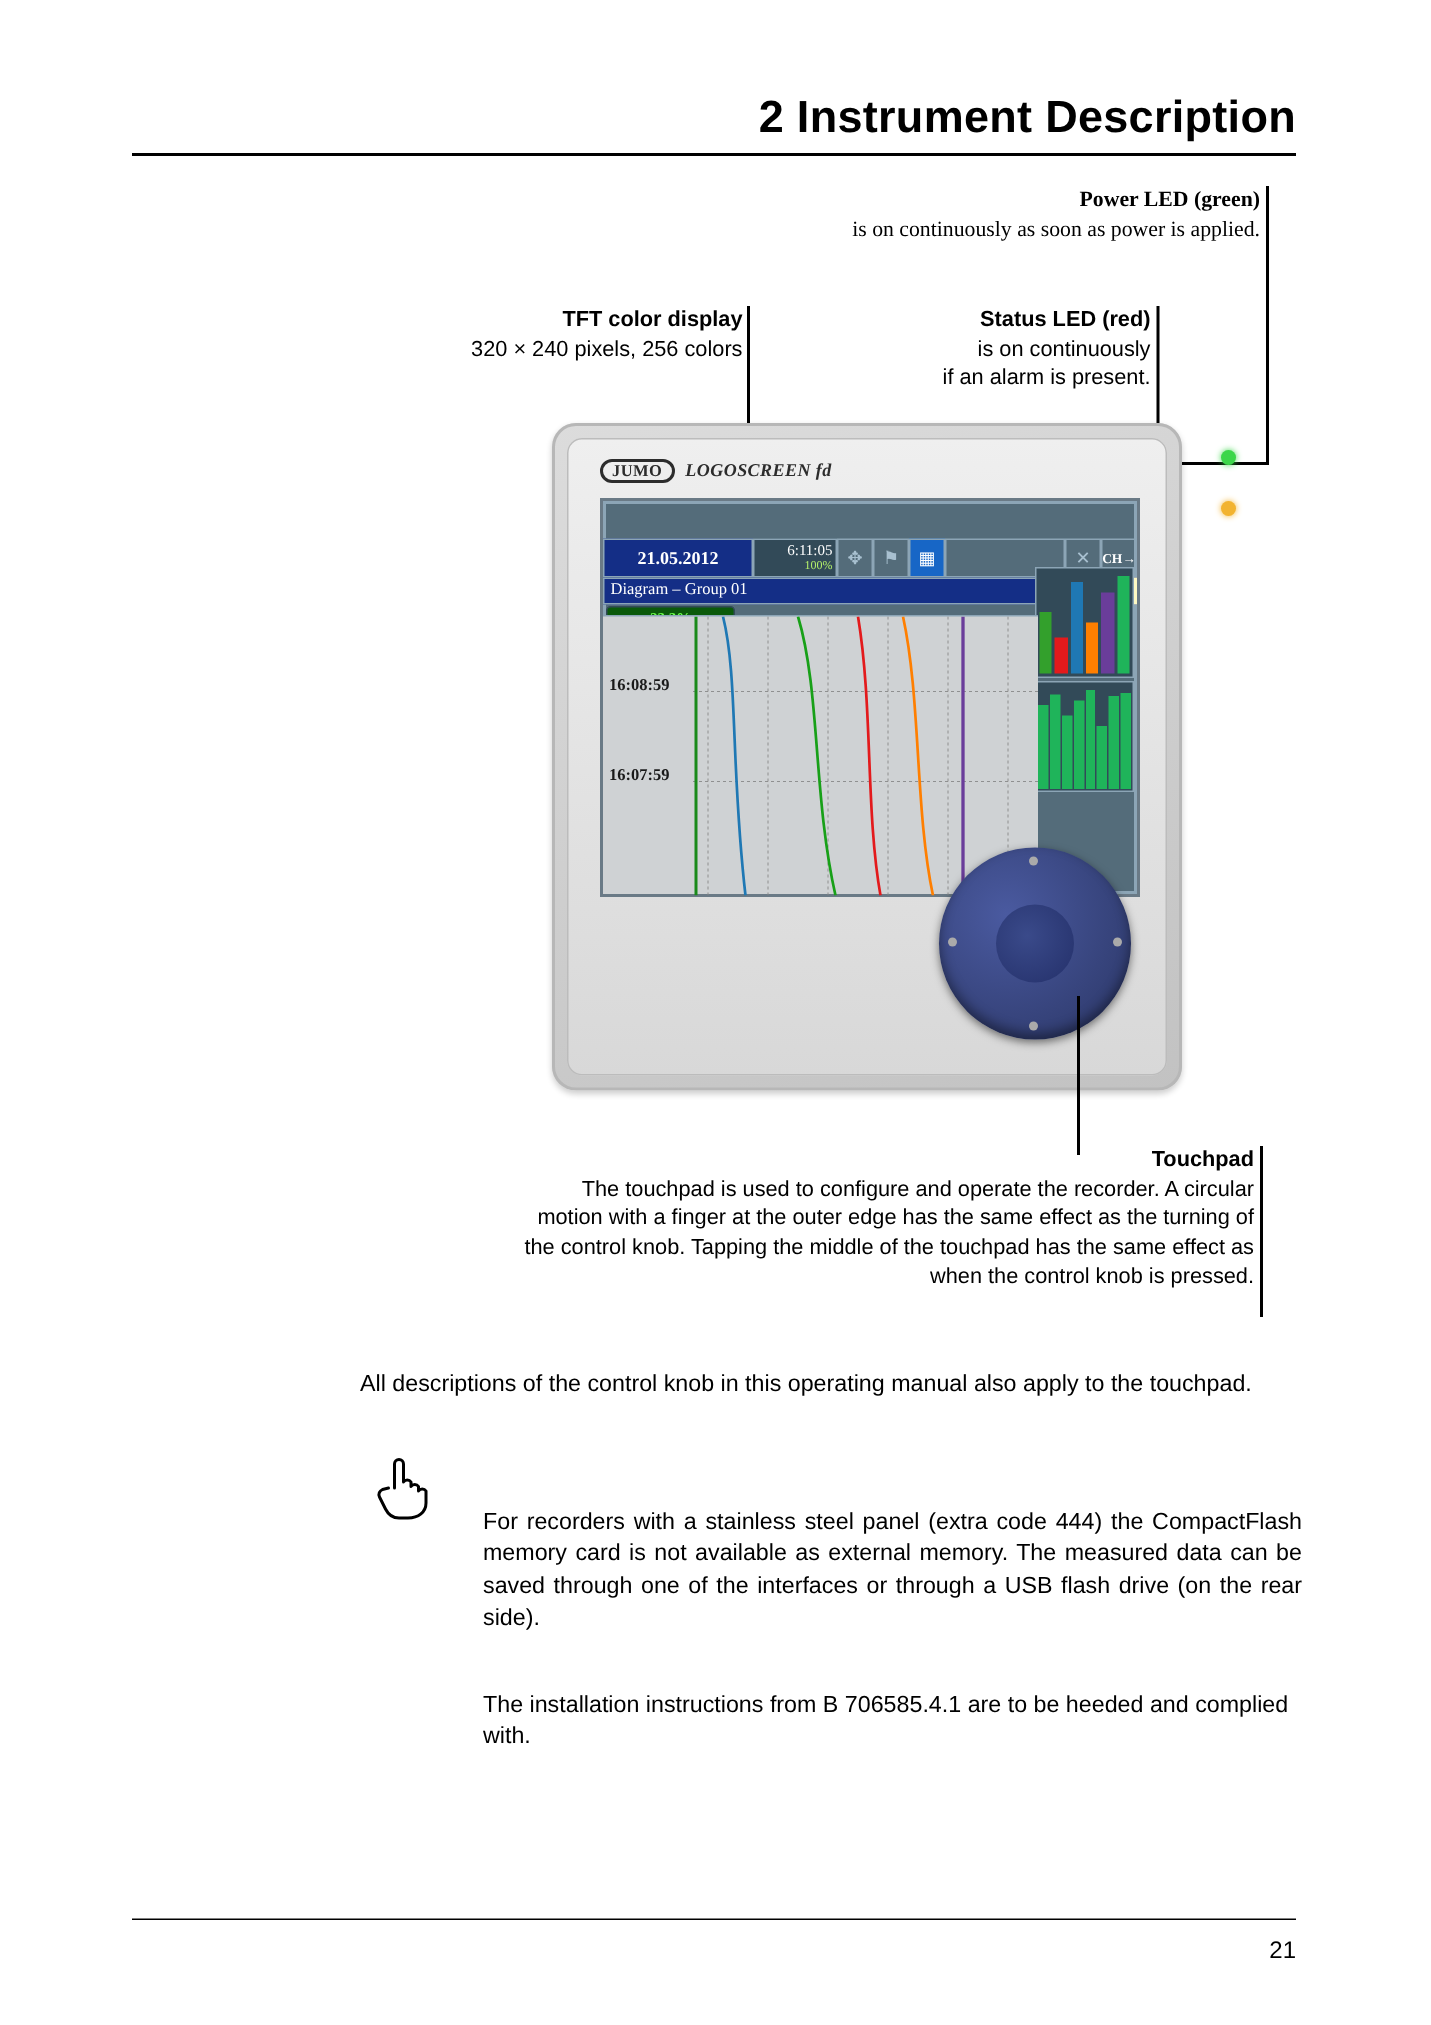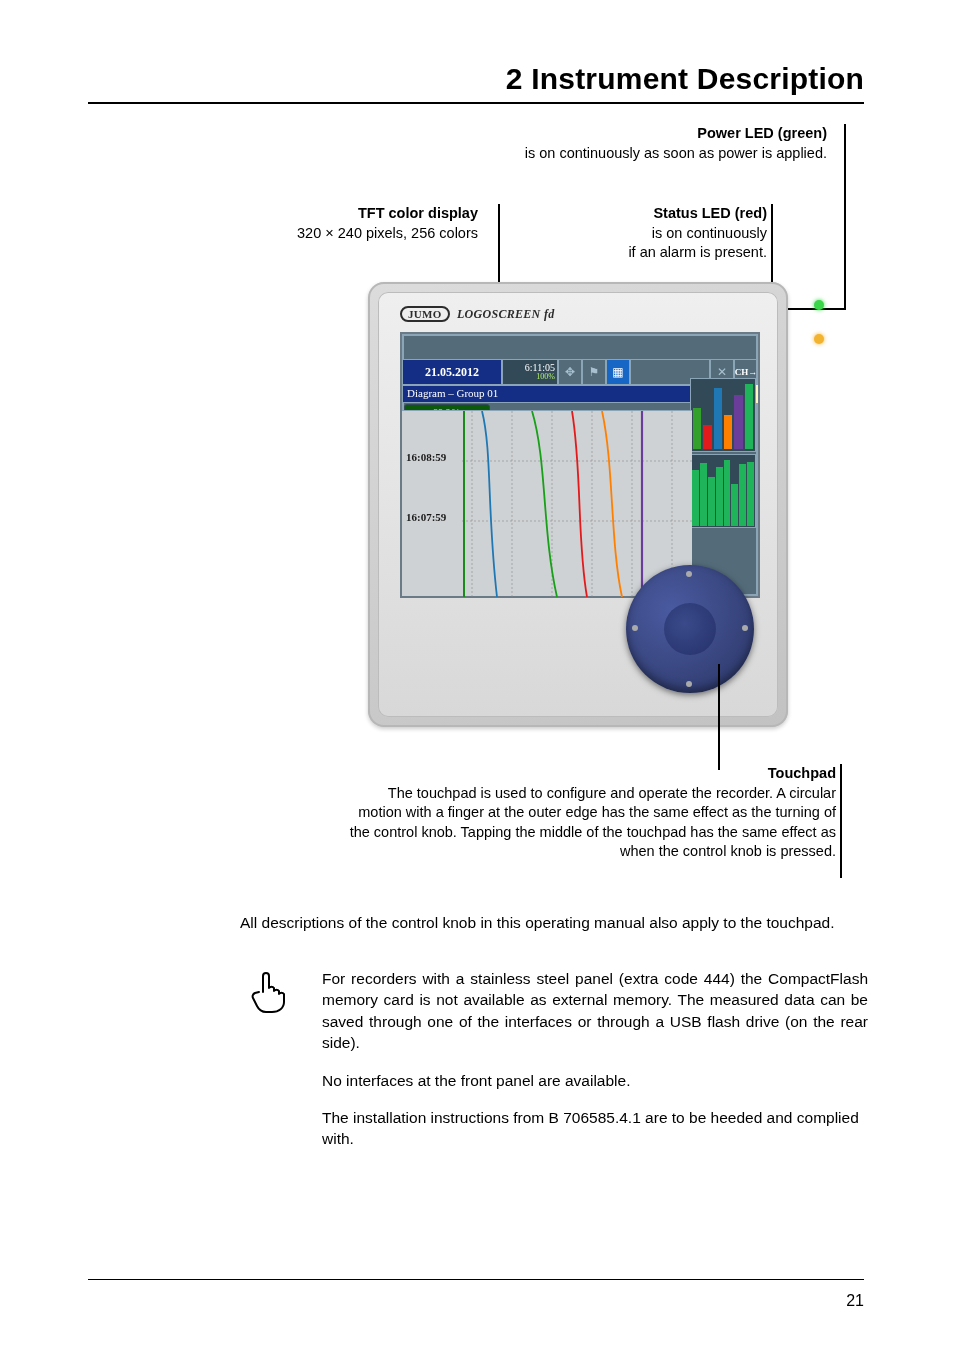--- a/index.html
+++ b/index.html
@@ -40,42 +40,42 @@
   .touchpad { position:absolute; right:24px; bottom:24px; width:128px; height:128px; border-radius:50%; background: radial-gradient(circle at 35% 35%, #4a5aa0, #2a3564); box-shadow: inset 0 -4px 8px rgba(0,0,0,0.4), 0 2px 6px rgba(0,0,0,0.5); }
   .touchpad:after{content:"";position:absolute;inset:38px;border-radius:50%;background:radial-gradient(circle at 40% 40%,#3a4a8a,#24306a);}
   .dot{position:absolute;width:6px;height:6px;border-radius:50%;background:#aaa}
   .led{position:absolute;width:10px;height:10px;border-radius:50%}
   .led.green{background:#3cd64a;box-shadow:0 0 4px #3cd64a;top:176px;right:44px}
   .led.amber{background:#f2b330;box-shadow:0 0 4px #f2b330;top:210px;right:44px}
   .body-text { position:absolute; left:240px; width:628px; font-size:15.5px; line-height:1.38; text-align:justify; }
   .note-row { position:absolute; left:240px; width:628px; display:flex; gap:26px; }
   .note-icon { flex:0 0 56px; display:flex; align-items:flex-start; justify-content:center; padding-top:4px; }
   .note-text { flex:1; font-size:15.5px; line-height:1.38; text-align:justify; }
-  .note-text p { margin-bottom:16px; }
+  .note-text p { margin-bottom:16px;margin-top:36px; }
   .footer-rule { position:absolute; left:88px; right:88px; bottom:70px; height:1.5px; background:#000; }
   .pagenum { position:absolute; right:88px; bottom:40px; font-size:16px; }
   svg.chartlines{position:absolute;inset:0}
 </style>
 </head>
 <body>
 <div class="page">
 
 <div class="chapter">2 Instrument Description</div>
 
 
 <div class="figure-area">
 
-  <div class="callout" style="right:41px; top:0; width:370px;">
+  <div class="callout" style="right:28px; top:0; width:370px;font-family:Liberation Serif, serif;">
     <b>Power LED (green)</b><br>
     <span>is on continuously as soon as power is applied.</span>
   </div>
   <div class="leader-v" style="right:22px; top:0; height:186px;"></div>
   <div class="leader-h" style="right:22px; top:184px; width:62px;"></div>
 
-  <div class="callout" style="right:390px; top:80px; width:220px;">
+  <div class="callout" style="right:373px; top:80px; width:220px;">
     <b>TFT color display</b><br>
     <span>320 × 240 pixels, 256 colors</span>
   </div>
   <div class="leader-v" style="left:258px; top:80px; height:130px;"></div>
 
   <div class="callout" style="right:101px; top:80px; width:200px;">
     <b>Status LED (red)</b><br>
     <span>is on continuously</span><br>
     <span>if an alarm is present.</span>
   </div>
@@ -198,21 +198,20 @@
 <div class="note-row" style="top:968px;">
   <div class="note-icon">
     <svg width="38" height="46" viewBox="0 0 38 46">
       <g fill="none" stroke="#000" stroke-width="2" stroke-linejoin="round" stroke-linecap="round">
         <path d="M14 4 v16 M14 4 a3 3 0 0 1 6 0 v12 a3 3 0 0 1 5 0 v3 a3 3 0 0 1 5 0 v3 a3 3 0 0 1 5 0 v8 c0 6 -5 10 -12 10 h-6 c-4 0 -7 -2 -9 -6 l-4 -8 c-1 -2 0 -4 2 -5 l4 -1"></path>
       </g>
     </svg>
   </div>
   <div class="note-text">
     <p>For recorders with a stainless steel panel (extra code 444) the CompactFlash memory card is not available as external memory. The measured data can be saved through one of the interfaces or through a USB flash drive (on the rear side).</p>
-    <p>No interfaces at the front panel are available.</p>
     <p style="text-align:left">The installation instructions from B 706585.4.1 are to be heeded and complied with.</p>
   </div>
 </div>
 
 <div class="footer-rule"></div>
 <div class="pagenum">21</div>
 
 </div>
 
 </body></html>

